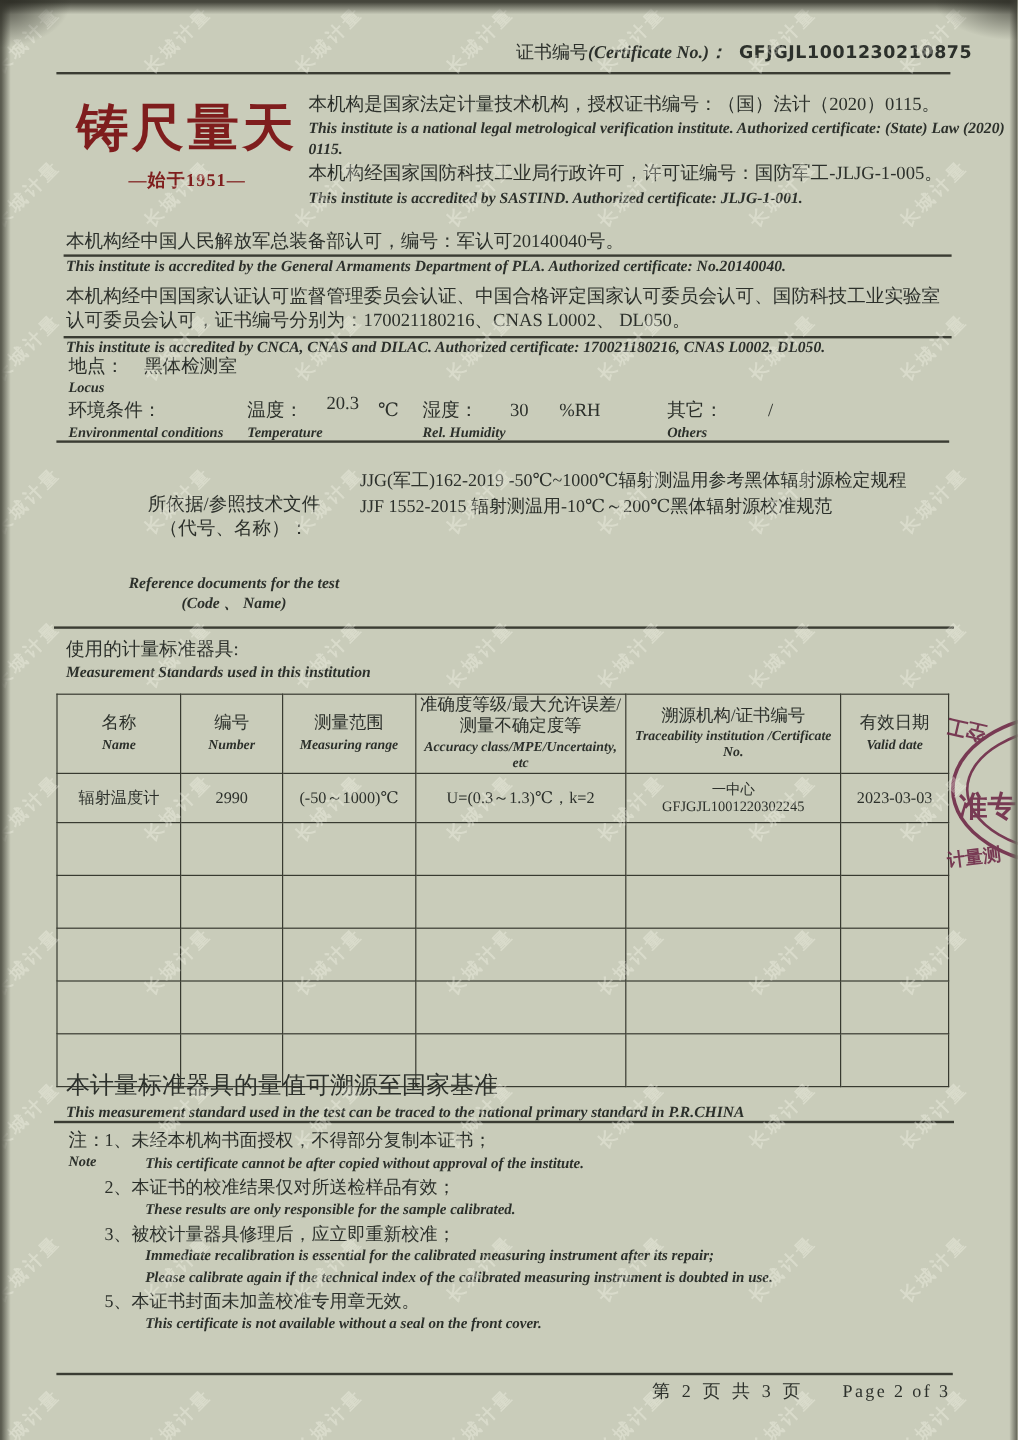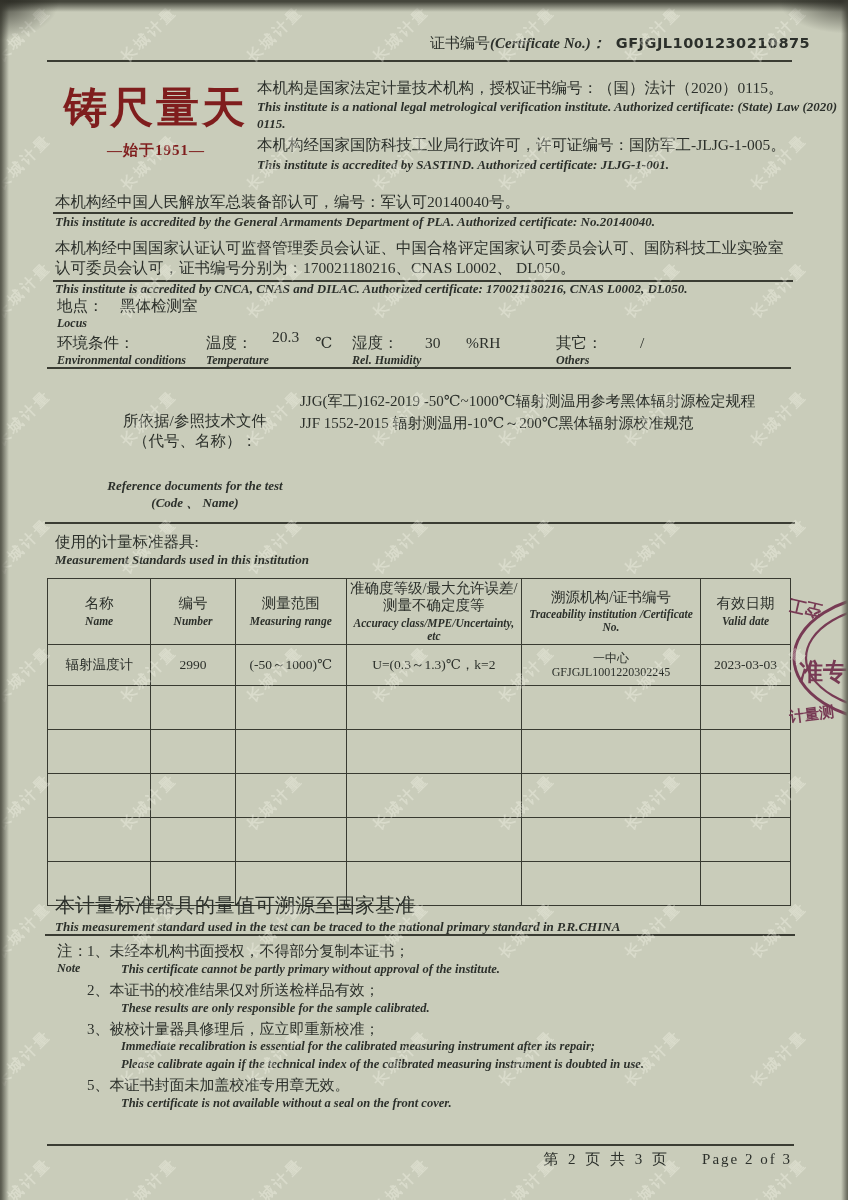--- a/index.html
+++ b/index.html
@@ -251,21 +251,21 @@
     <div class="en" style="margin-top:1px;">This measurement standard used in the test can be traced to the national primary standard in P.R.CHINA</div>
   </div>
   <div class="rule" style="top:934px;left:45px;width:750px;"></div>
 
   <div class="abs lbl-pair z" style="left:57px;top:941px;">
     <span class="zh">注：</span>
     <span class="en">Note</span>
   </div>
   <div class="abs notes z">
     <div class="note-zh">1、未经本机构书面授权，不得部分复制本证书；</div>
-    <div class="note-en">This certificate cannot be partly primary without approval of the institute.</div>
+    <div class="note-en">This certificate cannot be after copied without approval of the institute.</div>
     <div class="note-zh">2、本证书的校准结果仅对所送检样品有效；</div>
     <div class="note-en">These results are only responsible for the sample calibrated.</div>
     <div class="note-zh">3、被校计量器具修理后，应立即重新校准；</div>
     <div class="note-en">Immediate recalibration is essential for the calibrated measuring instrument after its repair;</div>
     <div class="note-en">Please calibrate again if the technical index of the calibrated measuring instrument is doubted in use.</div>
     <div class="note-zh">5、本证书封面未加盖校准专用章无效。</div>
     <div class="note-en">This certificate is not available without a seal on the front cover.</div>
   </div>
 
   <div class="rule footer-line"></div>

